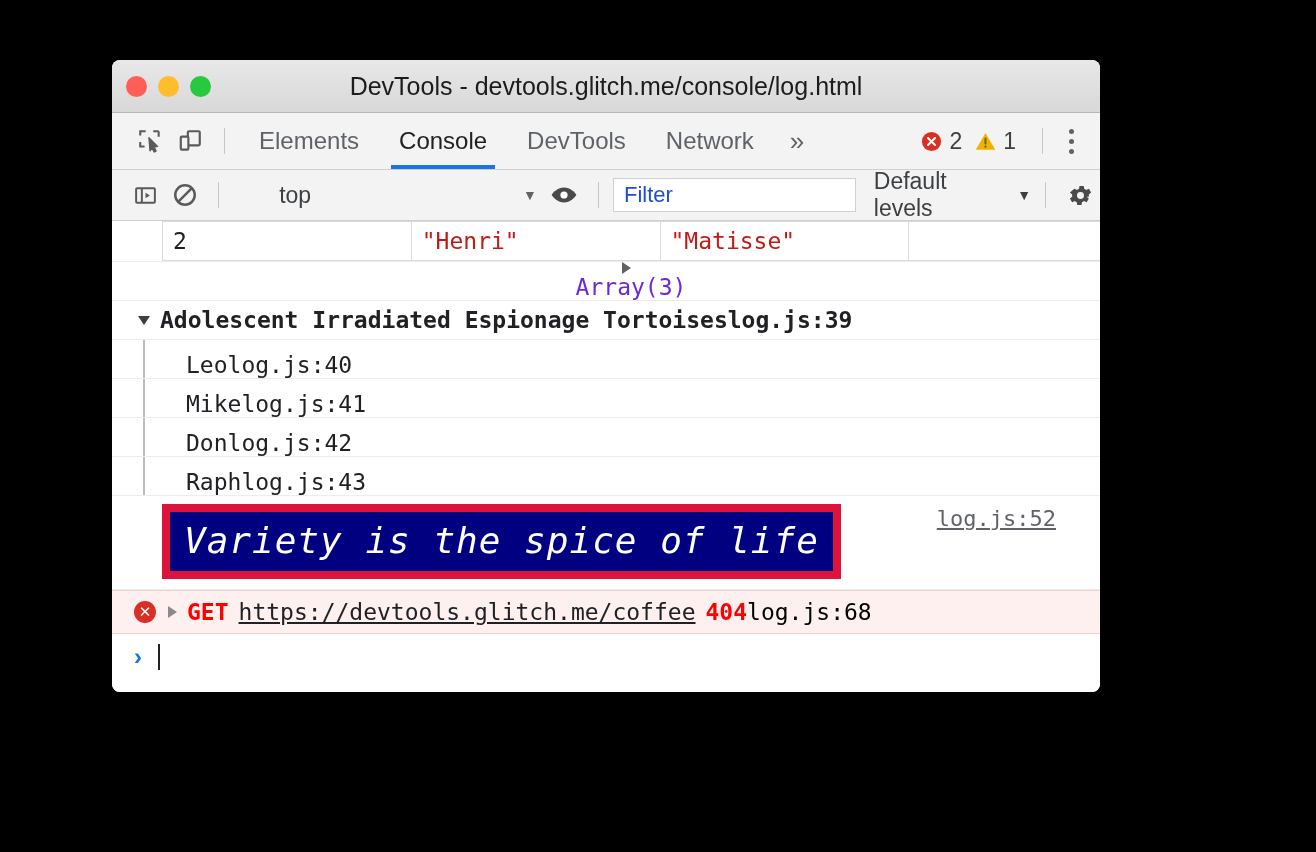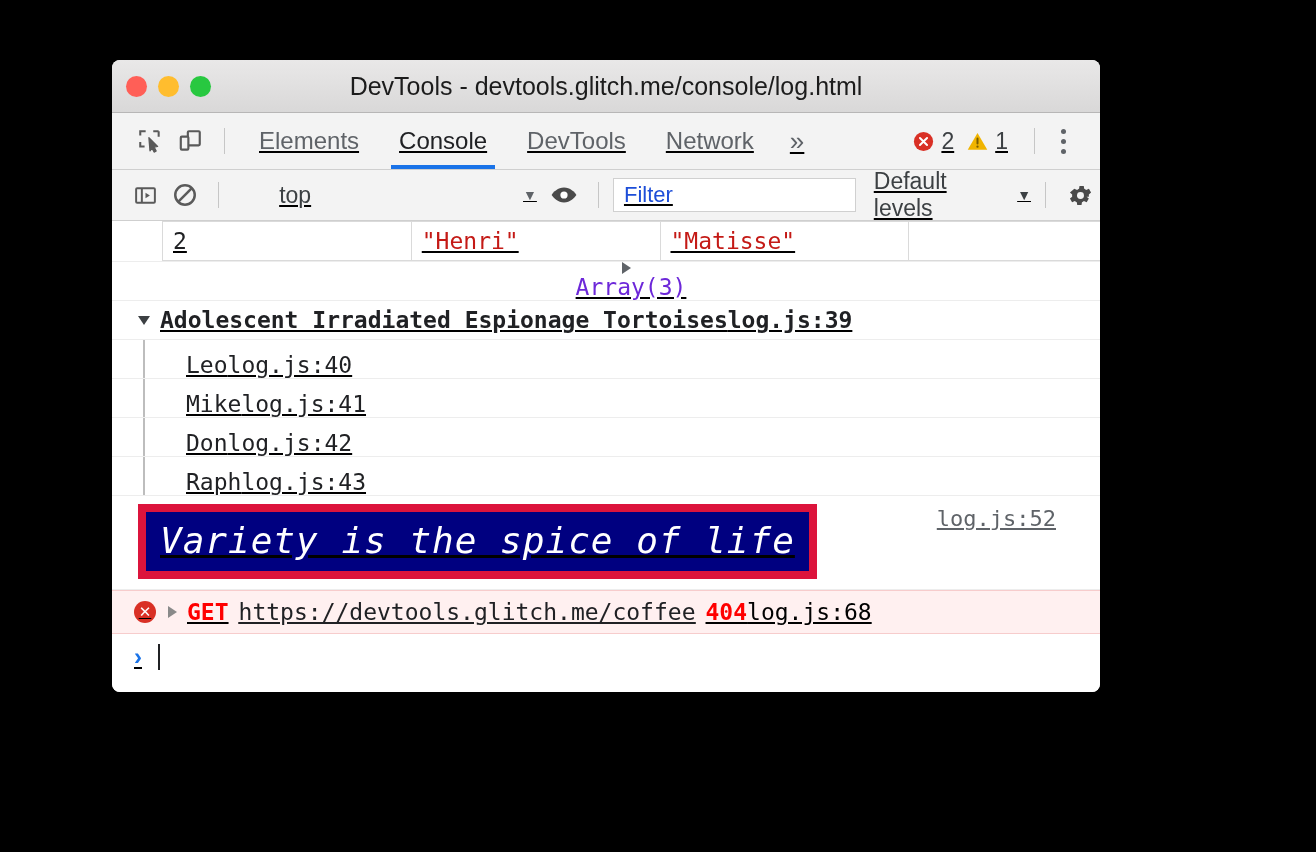--- a/index.html
+++ b/index.html
@@ -23,21 +23,20 @@
   .window {
     position: absolute;
     left: 112px;
     top: 60px;
     width: 988px;
     height: 632px;
     background: #ffffff;
     border-radius: 8px;
     overflow: hidden;
     box-shadow: 0 10px 30px rgba(0,0,0,.45);
-    text-decoration: underline;
   }
 
   
   .titlebar {
     position: relative;
     height: 52px;
     background: linear-gradient(#e9e8e8, #d9d8d8);
     border-bottom: 1px solid #b7b6b6;
     display: flex;
     align-items: center;
@@ -65,21 +64,21 @@
     pointer-events: none;
   }
 
   
   .tabbar {
     height: 56px;
     background: #f3f3f3;
     border-bottom: 1px solid #cfcfcf;
     display: flex;
     align-items: center;
-    padding: 0 8px 0 18px;
+    padding: 0 0 0 18px;
     position: relative;
   }
   .icon-btn {
     width: 40px;
     height: 40px;
     display: flex;
     align-items: center;
     justify-content: center;
     color: #5a5a5a;
   }
@@ -303,21 +302,21 @@
     bottom: 0;
     width: 2px;
     background: #bdbdbd;
   }
   .group-item:last-of-type .group-guide { bottom: 4px; }
 
   
   .styled-row {
     position: relative;
     border-bottom: 1px solid #ededed;
-    padding: 8px 0 10px 26px;
+    padding: 8px 0 10px 50px;
     min-height: 80px;
     box-sizing: border-box;
   }
   .styled-box {
     display: inline-block;
     background: #000080;
     border: 8px solid #dc143c;
     padding: 6px 14px 8px 14px;
     color: #ffffff;
     font-style: italic;

